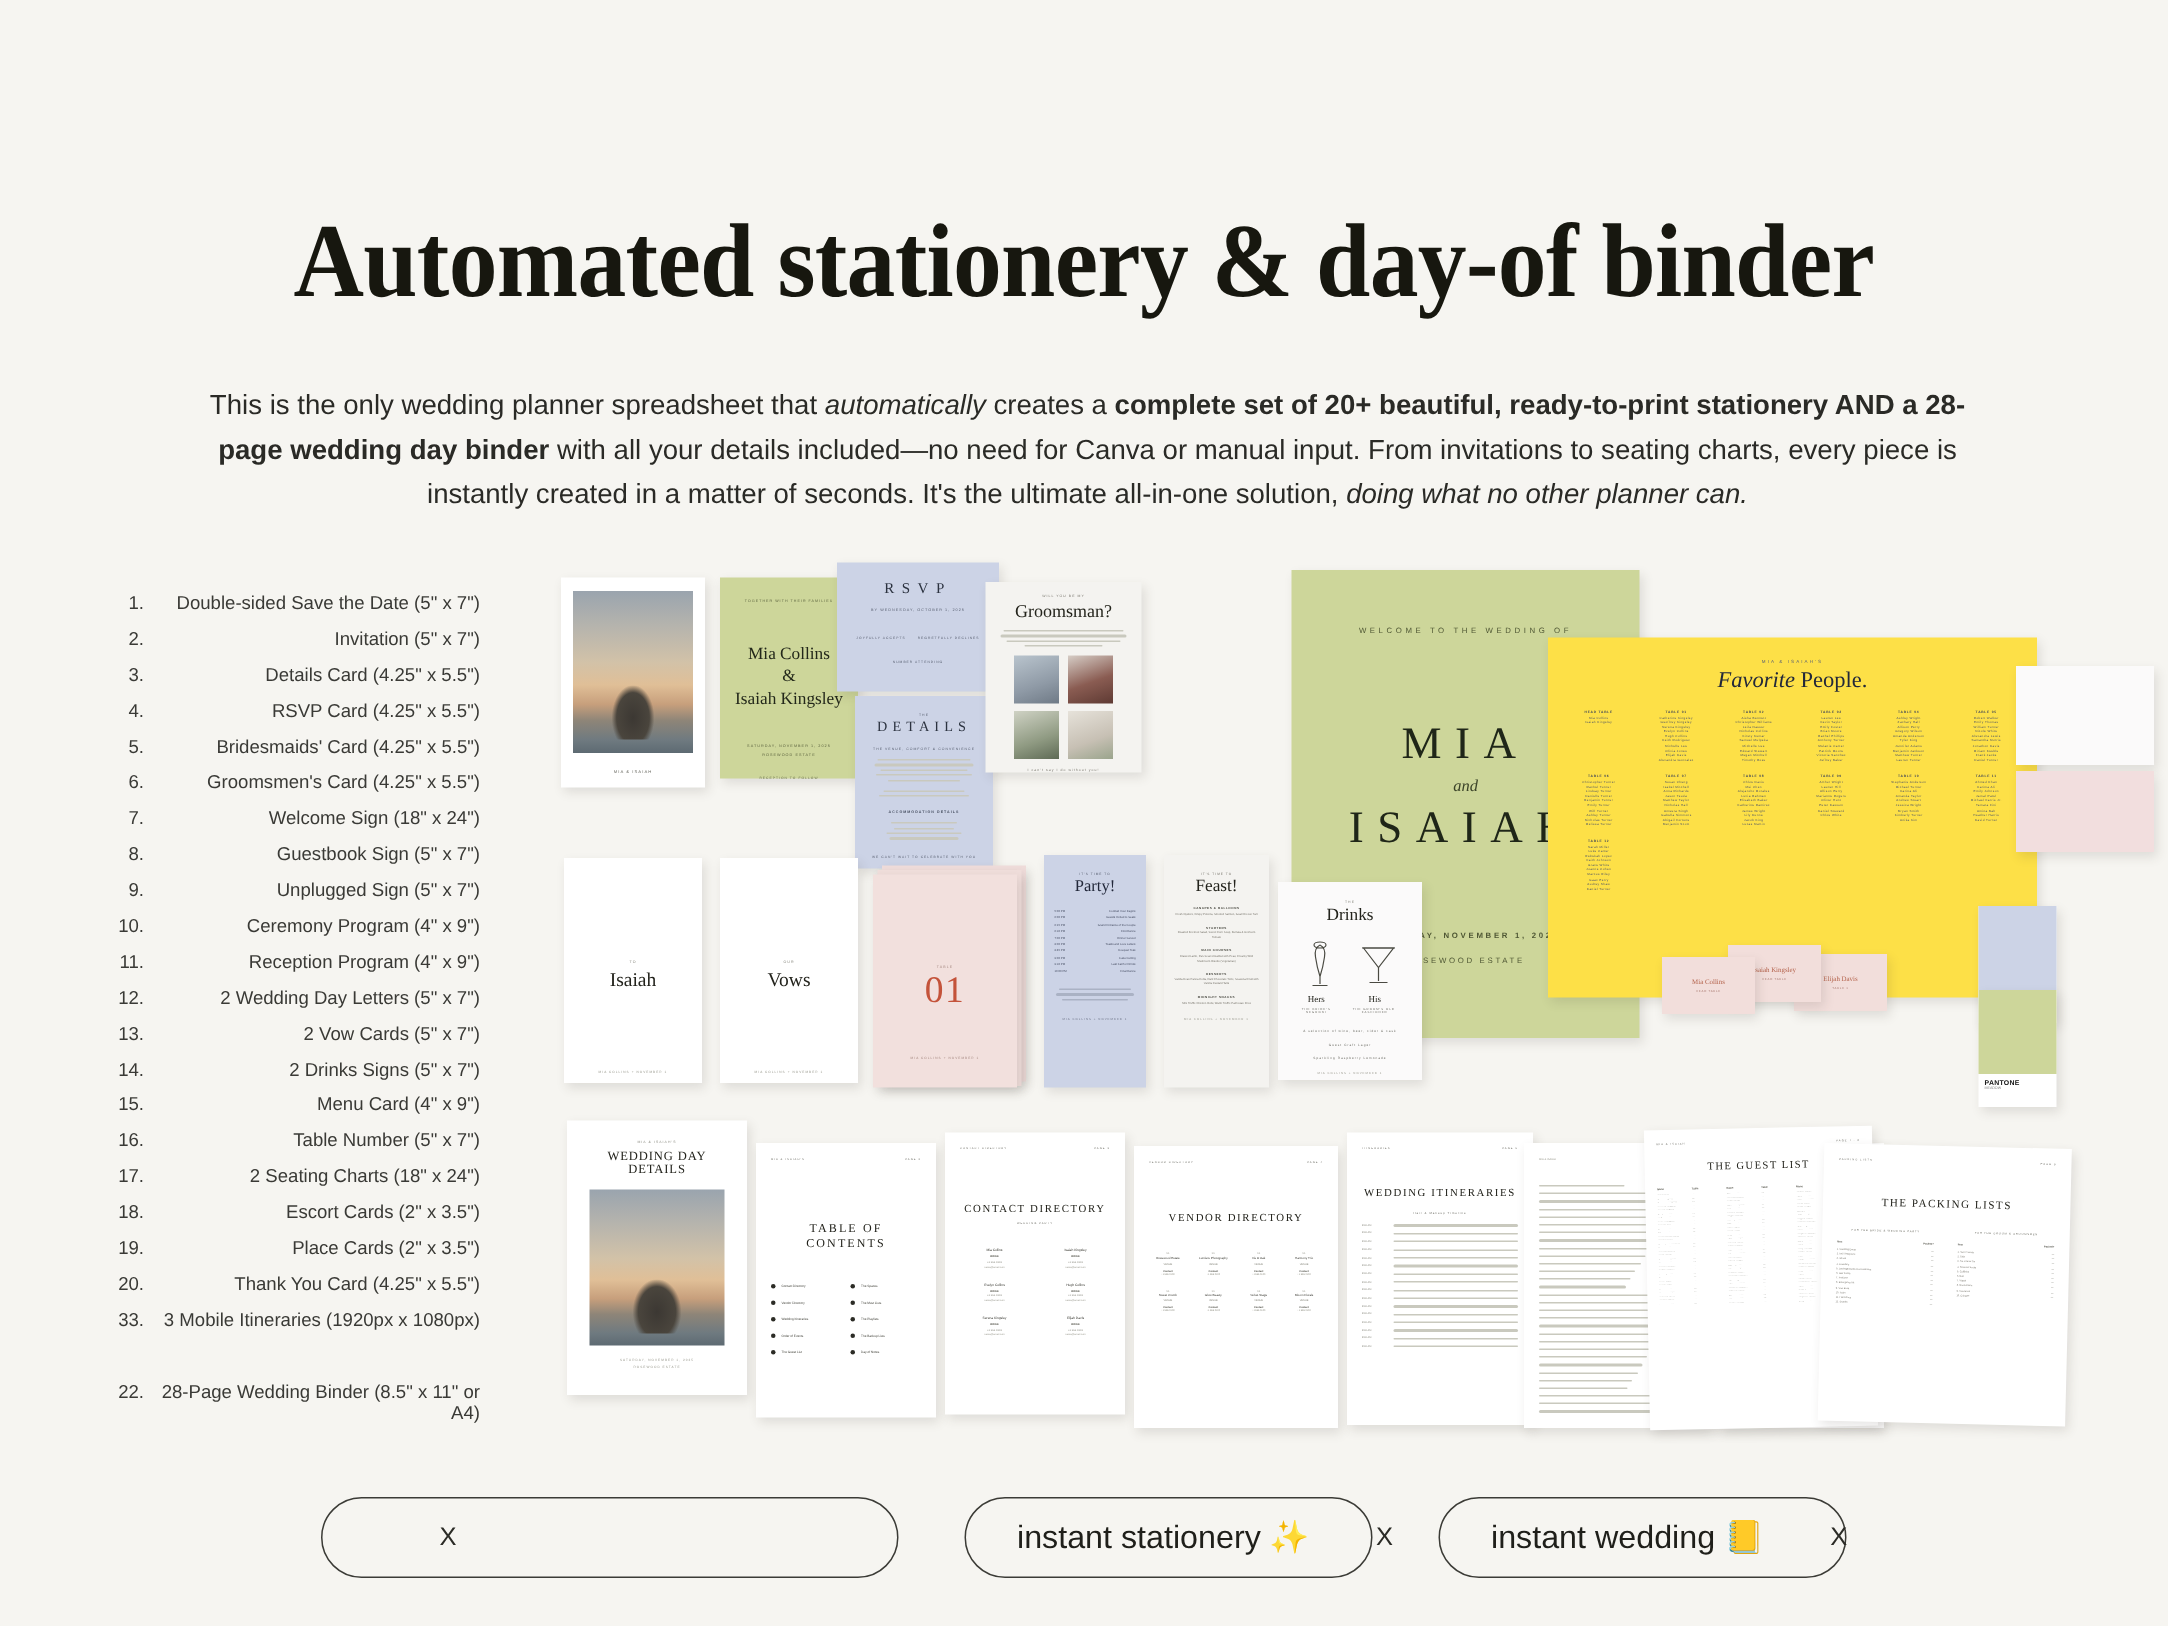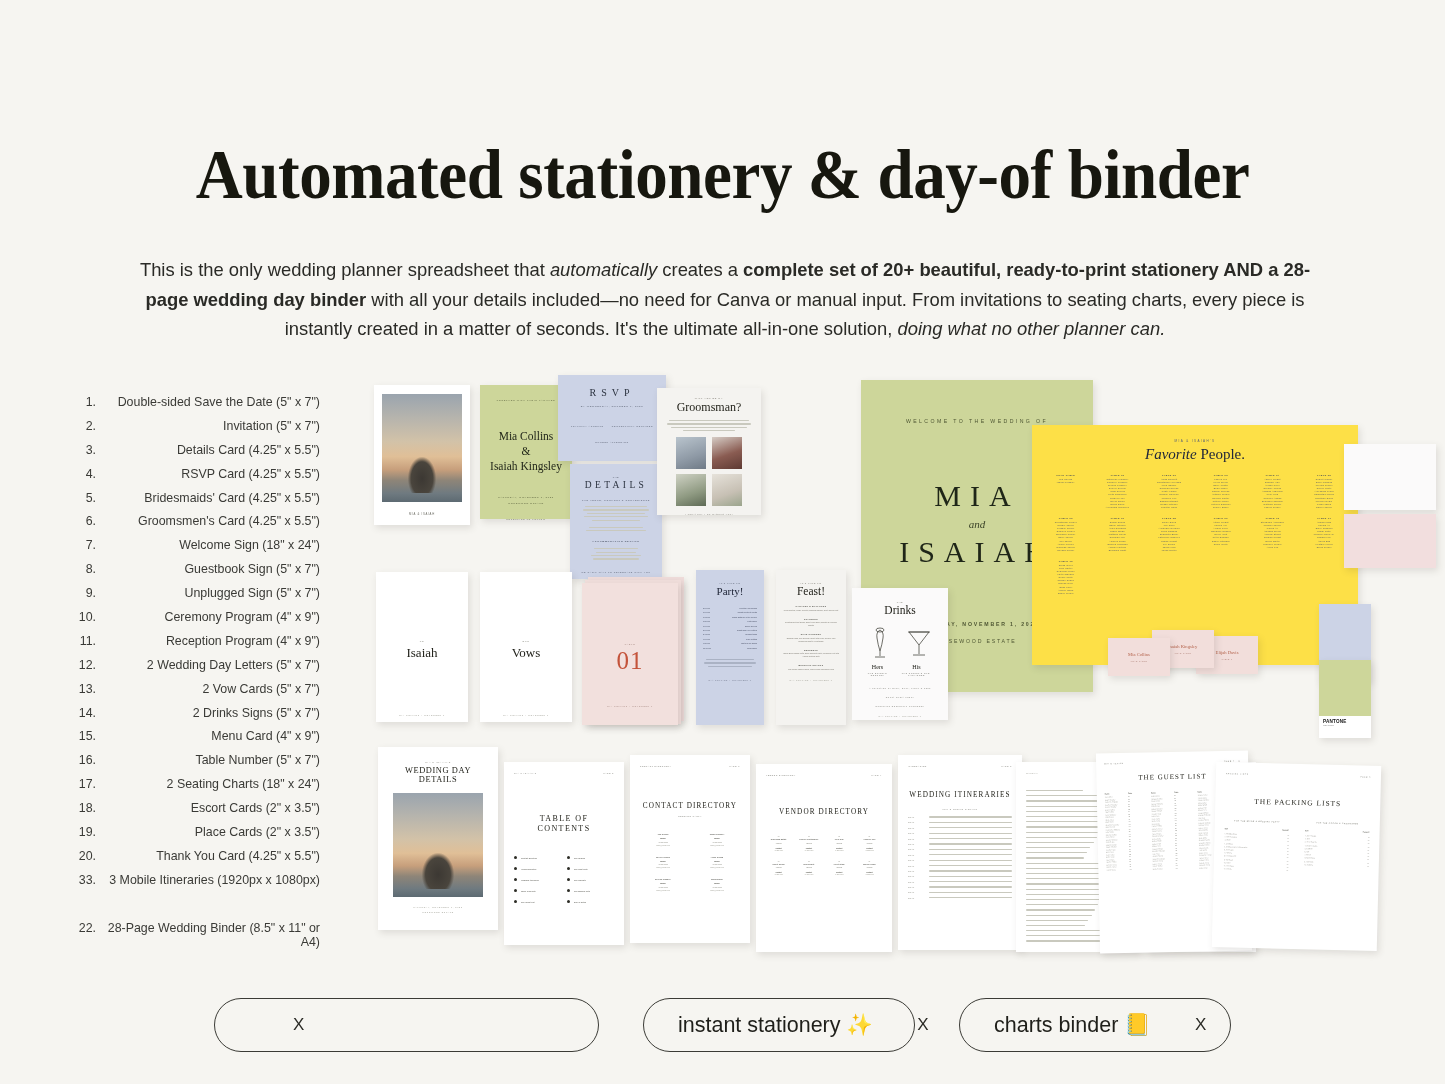--- a/index.html
+++ b/index.html
@@ -1249,18 +1249,18 @@
 
   <div class="bottom-pills">
     <div class="cta w1">
       <span class="cta-x">X</span>
     </div>
     <div class="cta w2">
       <span class="cta-txt">instant stationery ✨</span>
       <span class="cta-x">X</span>
     </div>
     <div class="cta w3">
-      <span class="cta-txt">charts binder 📒</span>
+      <span class="cta-txt">instant wedding 📒</span>
       <span class="cta-x">X</span>
     </div>
   </div>
 
 </div>
 
 </body></html>

